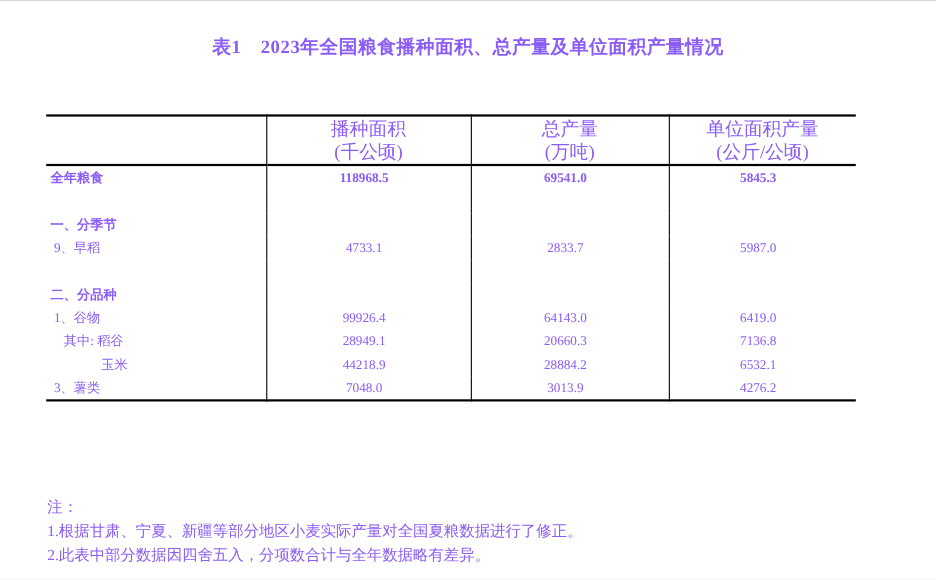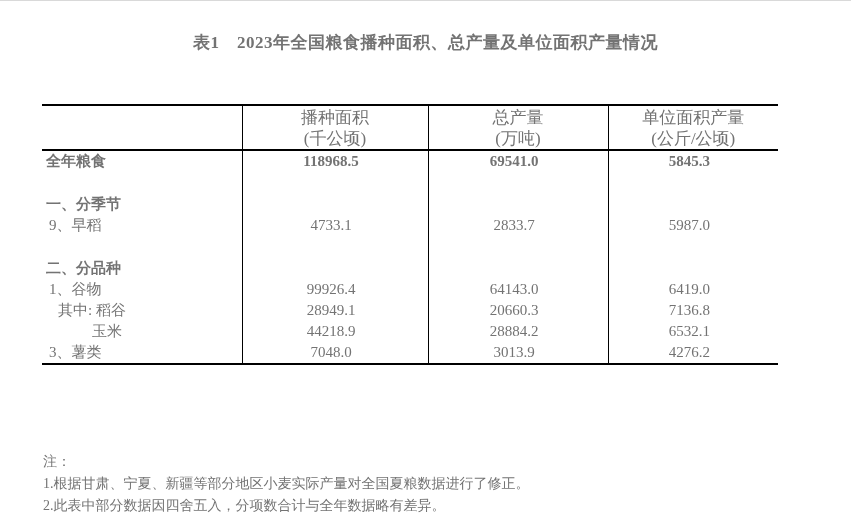--- a/index.html
+++ b/index.html
@@ -3,21 +3,21 @@
 <meta charset="utf-8">
 <style>
   html, body { margin: 0; padding: 0; background: #e8e8e8; }
   .page {
     position: relative;
     width: 851px;
     height: 527px;
     background: #ffffff;
     margin: 0 auto;
     font-family: "Liberation Serif", "DejaVu Serif", serif;
-    color: #737373;
+    color: #8b5cf6;
     overflow: hidden;
     box-sizing: border-box;
     border-top: 1px solid #d9d9d9;
   }
   .title {
     position: absolute;
     top: 30px;
     left: 0;
     width: 100%;
     text-align: center;
@@ -47,21 +47,21 @@
     border-bottom: 2px solid #000;
     font-size: 17px;
     font-weight: normal;
     text-align: center;
     vertical-align: middle;
   }
   thead th div { line-height: 21px; }
   tbody td {
     height: 21px;
     line-height: 21px;
-    font-size: 15px;
+    font-size: 12px;
     white-space: nowrap;
     overflow: hidden;
   }
   tr.spacer td { height: 22px; }
   td.lbl { text-align: left; }
   td.num { text-align: center; padding-right: 8px; }
   .ind0 { padding-left: 4px; }
   .ind1 { padding-left: 7px; }
   .ind2 { padding-left: 16px; }
   .ind3 { padding-left: 50px; }

